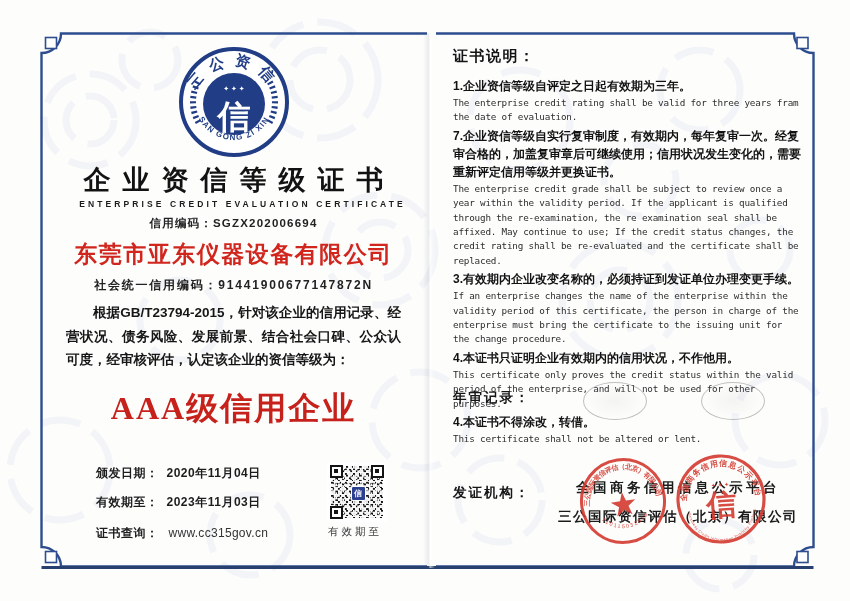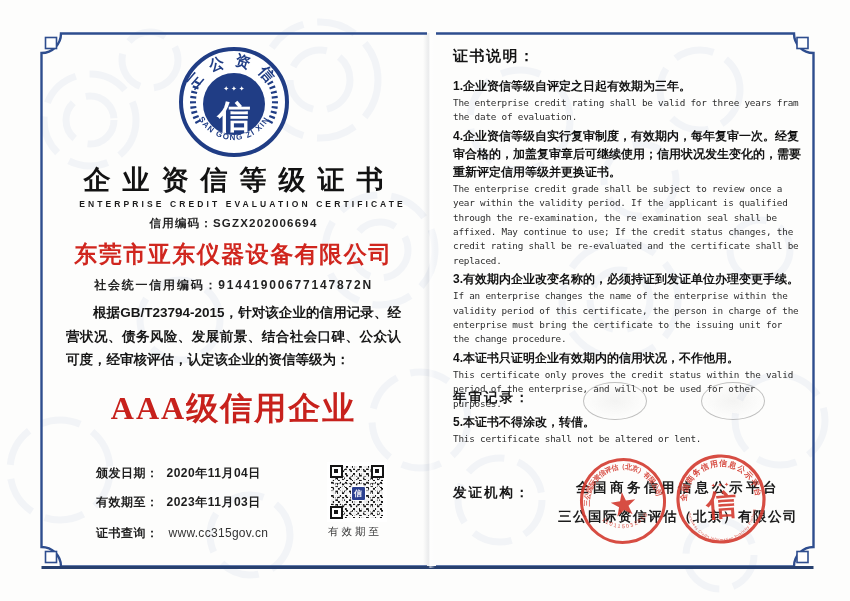--- a/index.html
+++ b/index.html
@@ -170,33 +170,33 @@
   <div class="page-right">
 
     <div class="r-heading">证书说明：</div>
 
     <div class="terms">
       <div class="term">
         <div class="zh">1.企业资信等级自评定之日起有效期为三年。</div>
         <div class="en">The enterprise credit rating shall be valid for three years fram the date of evaluation.</div>
       </div>
       <div class="term">
-        <div class="zh">4.企业资信等级自实行复审制度，有效期内，每年复审一次。经复审合格的，加盖复审章后可继续使用；信用状况发生变化的，需要重新评定信用等级并更换证书。</div>
+        <div class="zh">7.企业资信等级自实行复审制度，有效期内，每年复审一次。经复审合格的，加盖复审章后可继续使用；信用状况发生变化的，需要重新评定信用等级并更换证书。</div>
         <div class="en">The enterprise credit grade shall be subject to review once a year within the validity period. If the applicant is qualified through the re-examination, the re examination seal shall be affixed. May continue to use; If the credit status changes, the credit rating shall be re-evaluated and the certificate shall be replaced.</div>
       </div>
       <div class="term">
         <div class="zh">3.有效期内企业改变名称的，必须持证到发证单位办理变更手续。</div>
         <div class="en">If an enterprise changes the name of the enterprise within the validity period of this certificate, the person in charge of the enterprise must bring the certificate to the issuing unit for the change procedure.</div>
       </div>
       <div class="term">
         <div class="zh">4.本证书只证明企业有效期内的信用状况，不作他用。</div>
         <div class="en">This certificate only proves the credit status within the valid period of the enterprise, and will not be used for other purposes.</div>
       </div>
       <div class="term">
-        <div class="zh">5.本证书不得涂改，转借。</div>
+        <div class="zh">4.本证书不得涂改，转借。</div>
         <div class="en">This certificate shall not be altered or lent.</div>
       </div>
     </div>
 
     <div class="annual-row">
       <span class="annual-label">年审记录：</span>
       <div class="oval oval-1"></div>
       <div class="oval oval-2"></div>
     </div>
 

